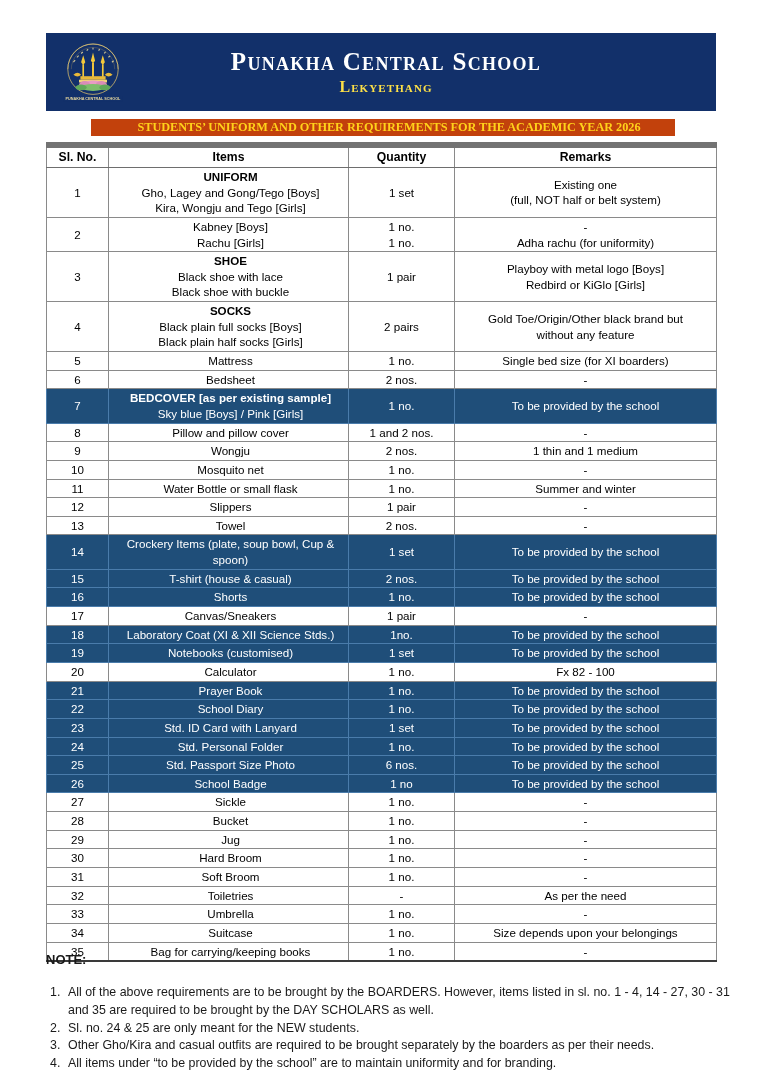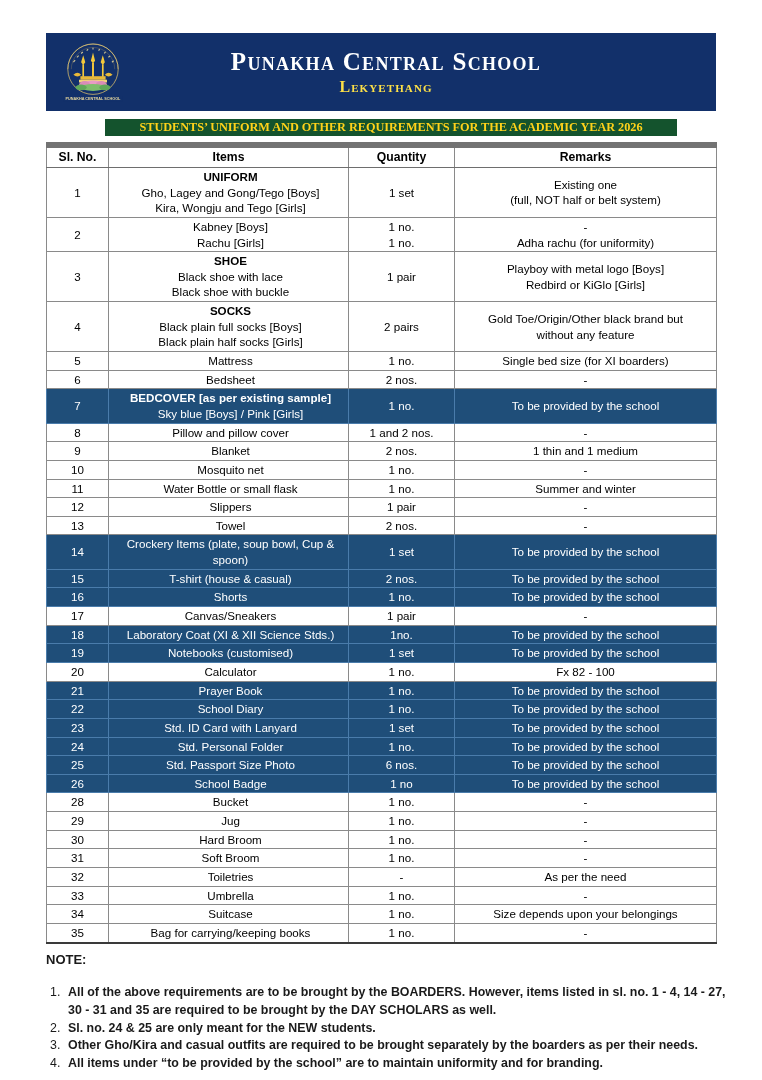--- a/index.html
+++ b/index.html
@@ -65,28 +65,29 @@
     font-weight: bold;
     letter-spacing: 1.1px;
     font-variant: small-caps;
     text-transform: capitalize;
     margin-top: 2px;
   }
 
   
   .title-strip {
     position: absolute;
-    left: 105px;
+    left: 91px;
     top: 119px;
     width: 572px;
     height: 17px;
-    background: #14532d;
+    background: #c2410c;
     display: flex;
     align-items: center;
     justify-content: center;
+    padding-left: 12px;
   }
   .title-strip span {
     font-family: "Liberation Serif", serif;
     color: #FFD21A;
     font-size: 12.3px;
     font-weight: bold;
     letter-spacing: -0.05px;
     white-space: nowrap;
   }
 
@@ -162,21 +163,20 @@
   }
   .note-num {
     width: 22px;
     flex: 0 0 22px;
     text-align: left;
     padding-left: 4px;
     box-sizing: border-box;
   }
   .note-text {
     flex: 1 1 auto;
-    font-weight: bold;
   }
 </style>
 </head>
 <body>
 
 <div class="page">
 
   <div class="header-banner">
     <div class="logo-wrap">
       <svg width="70" height="70" viewBox="0 0 100 100">
@@ -425,21 +425,21 @@
               <div>-</div>
             </div>
           </td>
         </tr>
         <tr>
           <td class="sl-cell">
             <div class="cell c-center">9</div>
           </td>
           <td>
             <div class="cell lines c-left">
-              <div>Blanket</div>
+              <div>Wongju</div>
             </div>
           </td>
           <td>
             <div class="cell lines c-center">
               <div>2 nos.</div>
             </div>
           </td>
           <td>
             <div class="cell lines c-center">
               <div>1 thin and 1 medium</div>
@@ -777,20 +777,40 @@
             </div>
           </td>
           <td>
             <div class="cell lines c-center">
               <div>1 no</div>
             </div>
           </td>
           <td>
             <div class="cell lines c-center">
               <div>To be provided by the school</div>
+            </div>
+          </td>
+        </tr>
+        <tr>
+          <td class="sl-cell">
+            <div class="cell c-center">27</div>
+          </td>
+          <td>
+            <div class="cell lines c-left">
+              <div>Sickle</div>
+            </div>
+          </td>
+          <td>
+            <div class="cell lines c-center">
+              <div>1 no.</div>
+            </div>
+          </td>
+          <td>
+            <div class="cell lines c-center">
+              <div>-</div>
             </div>
           </td>
         </tr>
         <tr>
           <td class="sl-cell">
             <div class="cell c-center">28</div>
           </td>
           <td>
             <div class="cell lines c-left">
               <div>Bucket</div>

